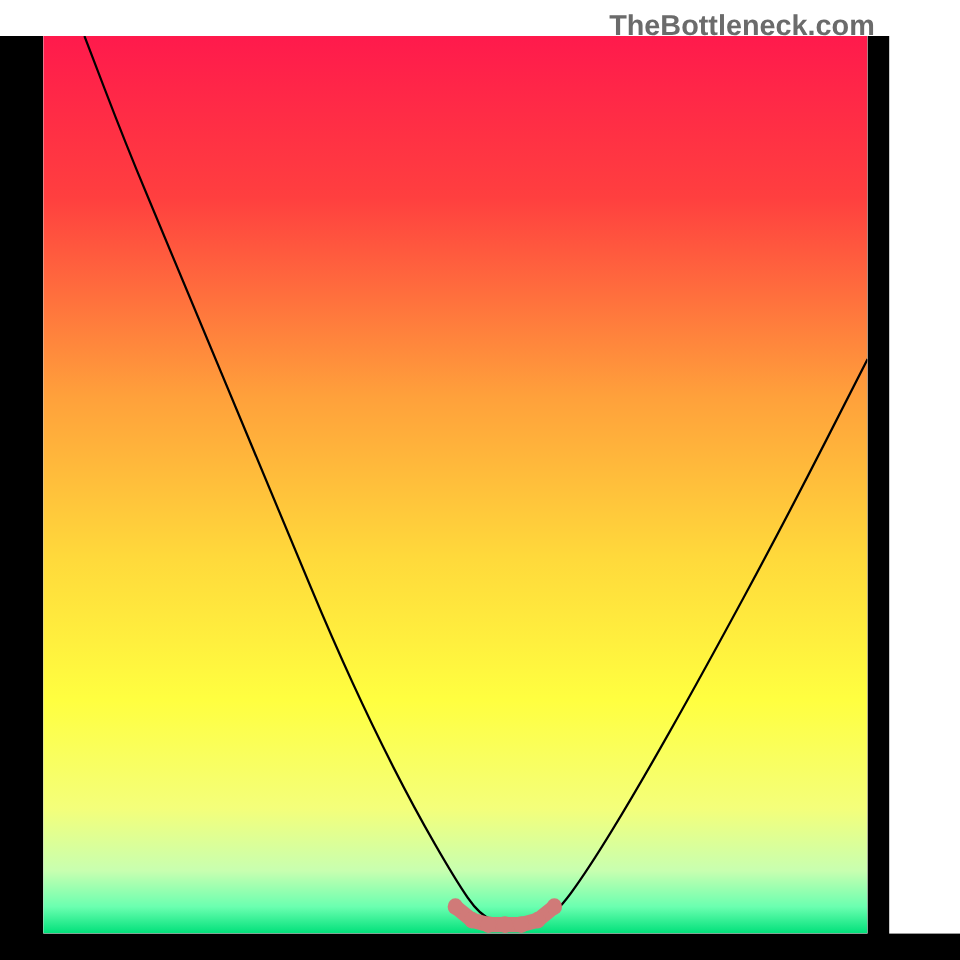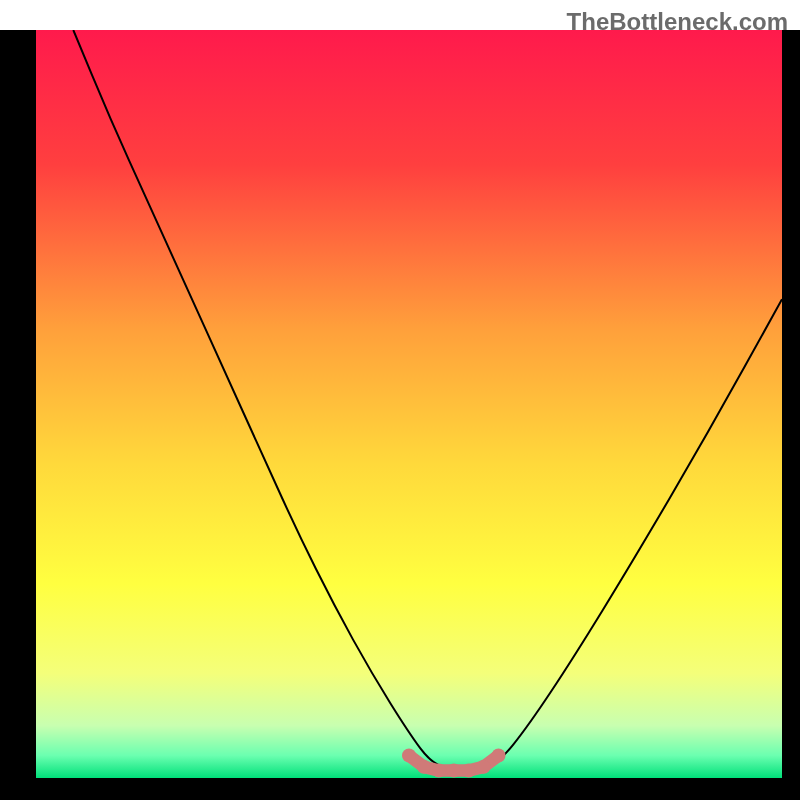--- a/index.html
+++ b/index.html
@@ -3,21 +3,21 @@
 <meta charset="utf-8">
 <style>
   body {
     margin: 0;
     padding: 0;
     background: #fff;
     font-family: Arial, sans-serif;
   }
   .chart-container {
     position: relative;
-    width: 800px;
+    width: 741px;
     height: 800px;
     margin: 0;
   }
   .watermark {
     position: absolute;
     top: 8px;
     right: 12px;
     font-size: 24px;
     font-weight: bold;
     color: #6b6b6b;

